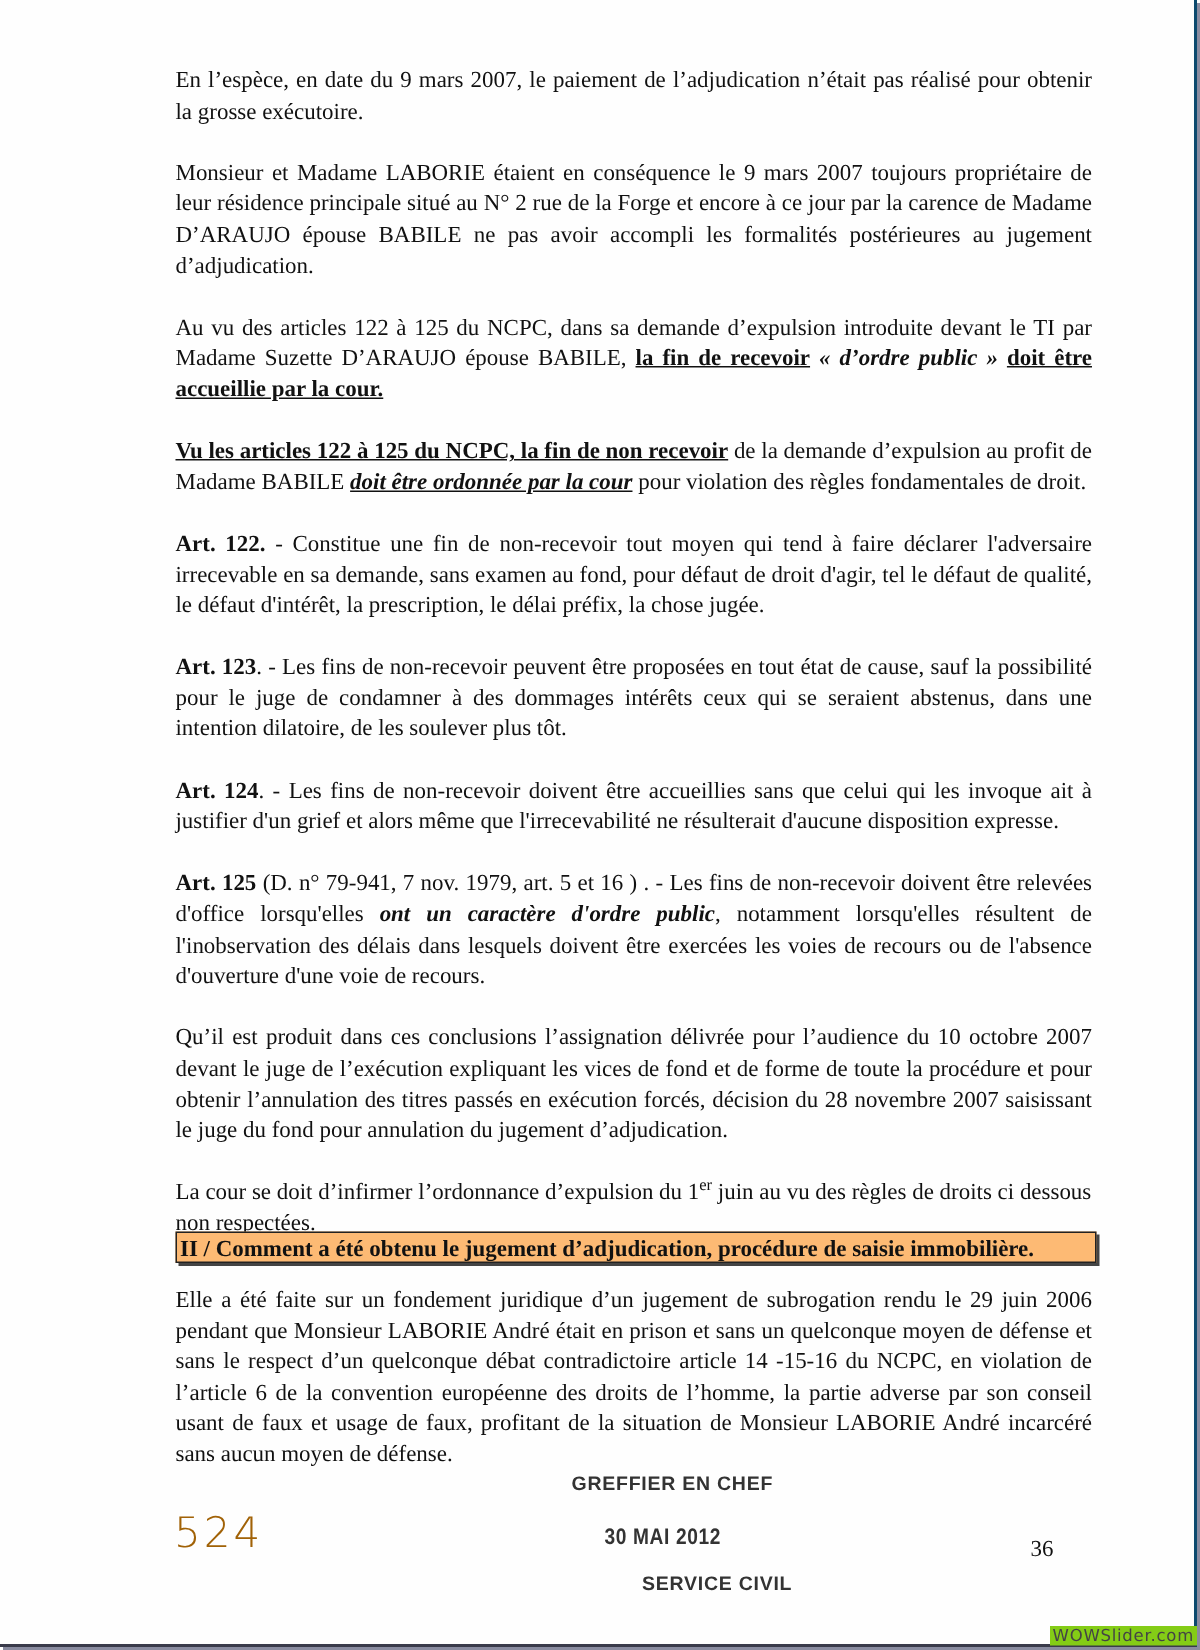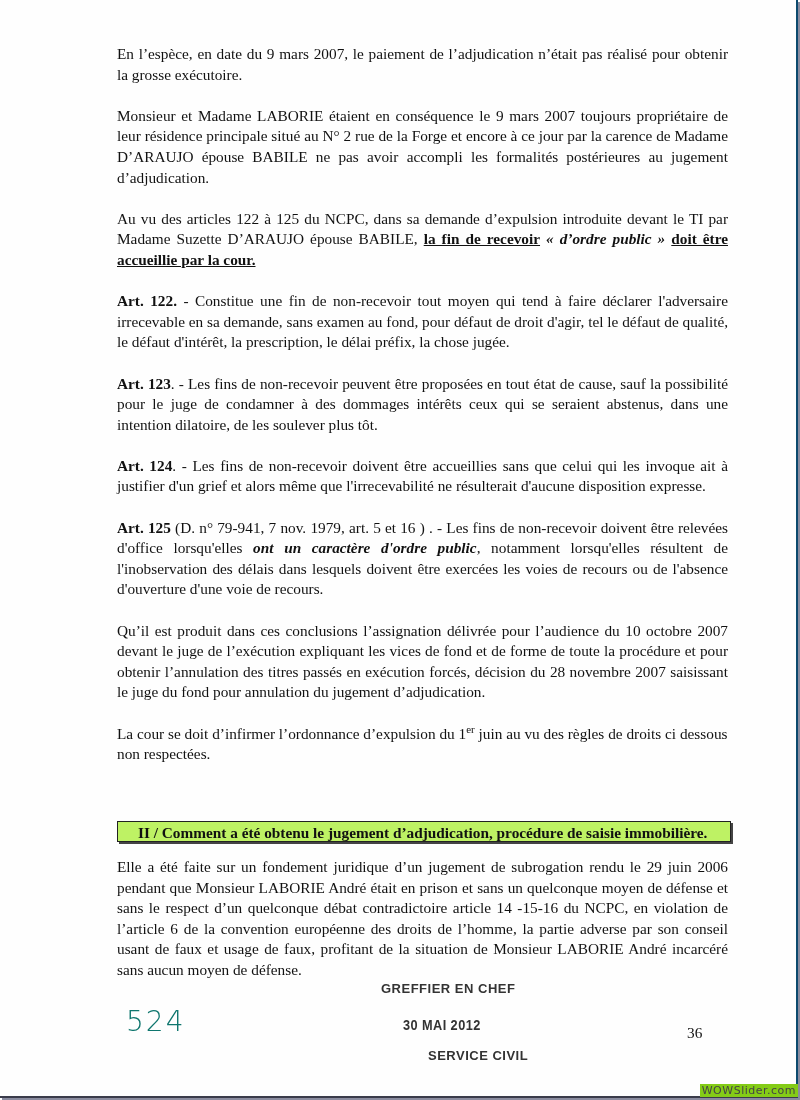--- a/index.html
+++ b/index.html
@@ -20,56 +20,58 @@
     position: absolute; left: 117px; top: 44px; width: 611px;
     font-size: 15.3px; line-height: 20.6px; text-align: justify;
   }
   .text p { margin: 0 0 20.6px 0; }
   b { font-weight: bold; }
   .u { text-decoration: underline; }
   i { font-style: italic; }
   sup { font-size: 11px; line-height: 0; vertical-align: 6px; }
   .section-heading {
     position: absolute; left: 117px; top: 821px; width: 614px; height: 21px;
-    background: #bef264;
+    background: #fdba74;
     border: 1px solid #222; box-shadow: 2px 2px 0 #444;
     font-weight: bold; font-size: 15.3px; line-height: 21px;
-    padding-left: 20px; box-sizing: border-box; white-space: nowrap;
+    padding-left: 2px; box-sizing: border-box; white-space: nowrap;
   }
   .para-last { position: absolute; left: 117px; top: 857px; width: 611px;
     font-size: 15.3px; line-height: 20.6px; text-align: justify; }
   .stamp {
     position: absolute; font-family: "Liberation Sans", "DejaVu Sans", sans-serif;
     font-weight: bold; color: #333; letter-spacing: 0.5px;
   }
   .stamp-1 { left: 381px; top: 981px; font-size: 13px; }
   .stamp-2 { left: 403px; top: 1016px; font-size: 15px; transform: scaleX(0.85); transform-origin: left; }
   .stamp-3 { left: 412px; top: 1048px; font-size: 13px; margin-left: 16px; }
   .handwritten {
     position: absolute; left: 116px; top: 1005px; font-size: 28px;
-    font-family: "DejaVu Sans", sans-serif; font-weight: 200; color: #0f766e;
+    font-family: "DejaVu Sans", sans-serif; font-weight: 200; color: #a16207;
     letter-spacing: 2px;
-    margin-left: 10px;
   }
   .page-number { position: absolute; left: 687px; top: 1024px; font-size: 15.3px; text-align: center; }
   .watermark {
     position: absolute; right: 2px; bottom: 3px; padding: 0 2px;
     font-family: "DejaVu Sans", sans-serif; font-size: 11px; color: #444;
     background: #84cc16; letter-spacing: 0.5px;
   }
 </style>
 </head>
 <body>
 
 <div class="page">
   <div class="text">
     <p>En l’espèce, en date du 9 mars 2007, le paiement de l’adjudication n’était pas réalisé pour obtenir la grosse exécutoire.</p>
     <p>Monsieur et Madame LABORIE étaient en conséquence le 9 mars 2007 toujours propriétaire de leur résidence principale situé au N° 2 rue de la Forge et encore à ce jour par la carence de Madame D’ARAUJO épouse BABILE ne pas avoir accompli les formalités postérieures au jugement d’adjudication.</p>
     <p>
       <span>Au vu des articles 122 à 125 du NCPC, dans sa demande d’expulsion introduite devant le TI par Madame Suzette D’ARAUJO épouse BABILE, </span><b class="u">la fin de recevoir</b><b><i> « d’ordre public » </i></b><b class="u">doit être accueillie par la cour.</b>
+    </p>
+    <p>
+      <b class="u">Vu les  articles 122 à 125 du NCPC, la fin de non recevoir</b><span> de la demande d’expulsion au profit de Madame BABILE </span><b class="u"><i>doit être ordonnée par la cour</i></b><span> pour violation des règles fondamentales de droit.</span>
     </p>
     <p>
       <b>Art. 122.</b><span> - Constitue une fin de non-recevoir tout moyen qui tend à faire déclarer l'adversaire irrecevable en sa demande, sans examen au fond, pour défaut de droit d'agir, tel le défaut de qualité, le défaut d'intérêt, la prescription, le délai préfix, la chose jugée.</span>
     </p>
     <p>
       <b>Art. 123</b><span>. - Les fins de non-recevoir peuvent être proposées en tout état de cause, sauf la possibilité pour le juge de condamner à des dommages intérêts ceux qui se seraient abstenus, dans une intention dilatoire, de les soulever plus tôt.</span>
     </p>
     <p>
       <b>Art. 124</b><span>. - Les fins de non-recevoir doivent être accueillies sans que celui qui les invoque ait à justifier d'un grief et alors même que l'irrecevabilité ne résulterait d'aucune disposition expresse.</span>
     </p>

